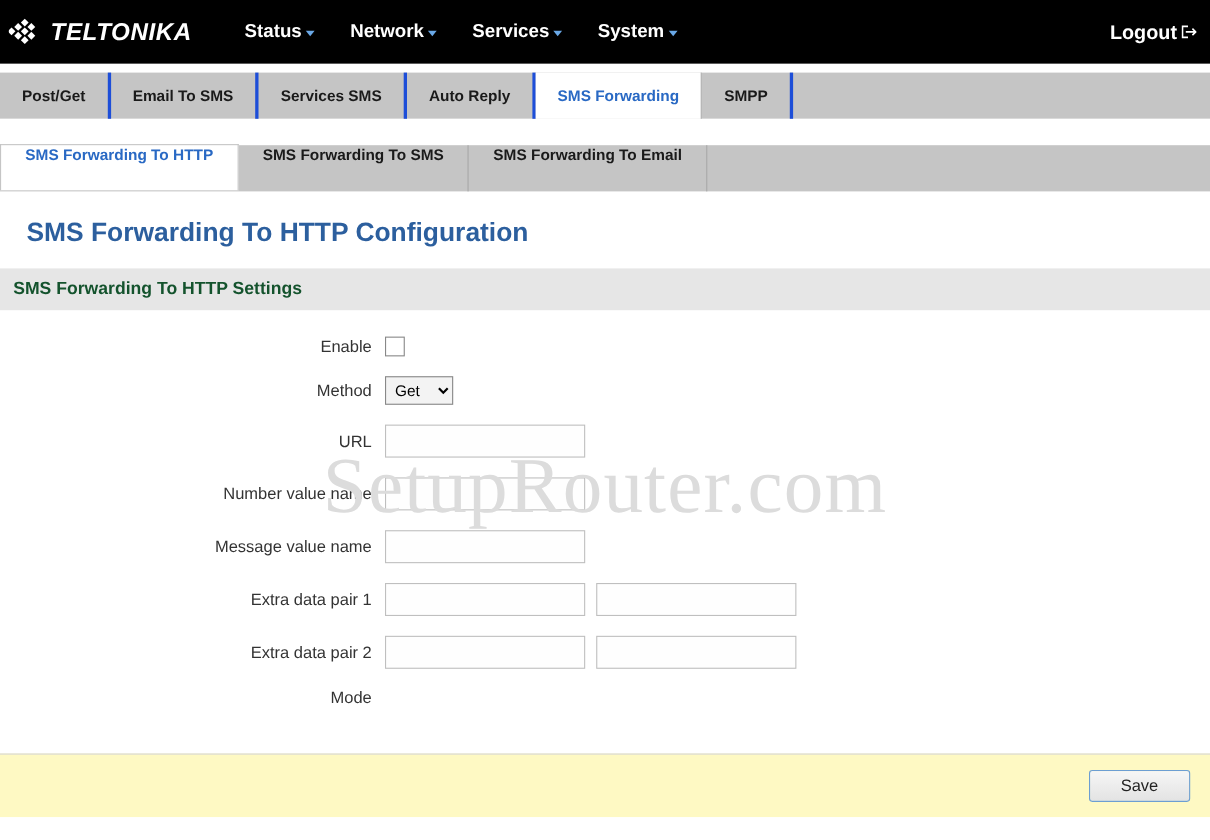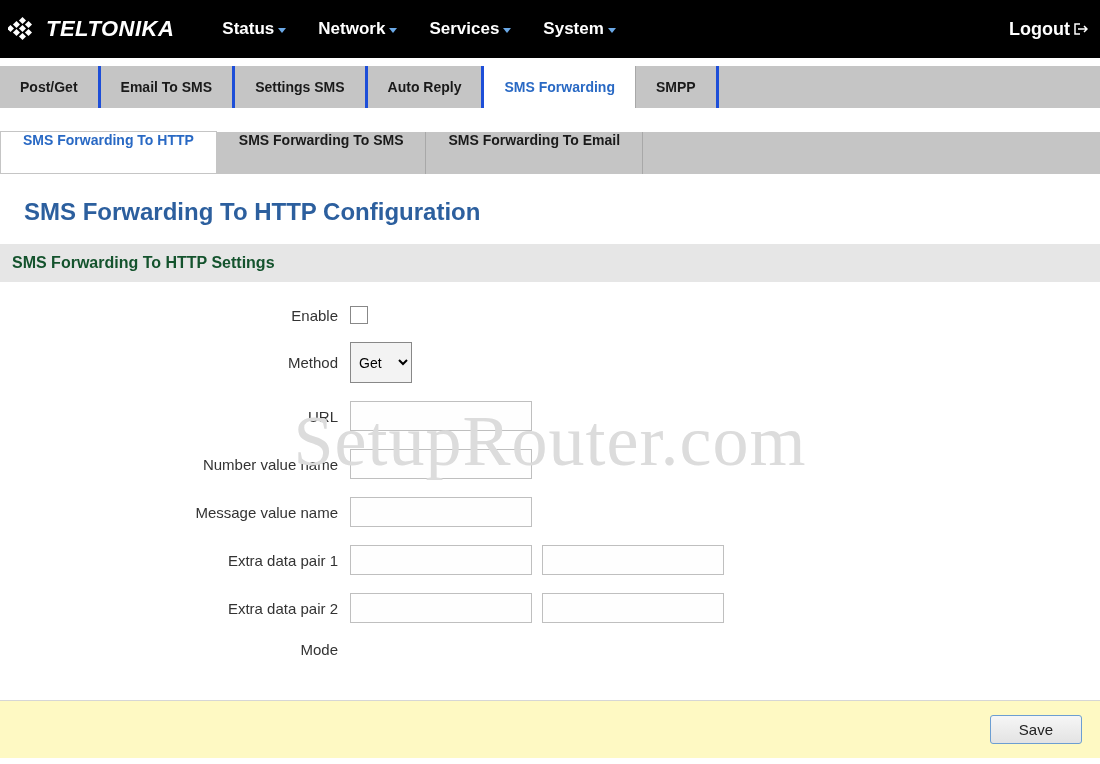--- a/index.html
+++ b/index.html
@@ -33,21 +33,21 @@
 
 
 .section-header { background: #e6e6e6; color: #14532d; font-weight: bold; font-size: 16px; padding: 10px 12px; }
 
 
 .form { padding: 24px 0; }
 .form-row { display: flex; align-items: center; margin-bottom: 18px; }
 .form-label { width: 350px; text-align: right; padding-right: 12px; color: #333; font-size: 15px; }
 .form-control { display: flex; gap: 10px; }
 .checkbox { width: 18px; height: 18px; border: 1px solid #888; background: #fff; cursor: pointer; }
-.select { border: 1px solid #888; background: #f3f3f3; height: 41px; padding: 2px 4px; font-size: 14px; cursor: pointer; }
+.select { border: 1px solid #888; background: #f3f3f3; height: 26px; padding: 2px 4px; font-size: 14px; cursor: pointer; }
 .select.method { width: 62px; }
 .select.mode { width: 168px; }
 .text-input { border: 1px solid #bfbfbf; height: 30px; width: 182px; padding: 4px 6px; font-size: 14px; background: #fefefe; }
 
 
 .footer { background: #fef9c3; border-top: 1px solid #d6d6d6; padding: 14px 18px; display: flex; justify-content: flex-end; }
 .save-btn { background: linear-gradient(#f6f6f6, #e3e3e3); border: 1px solid #6c9ed2; border-radius: 3px; padding: 5px 28px; font-size: 15px; color: #222; cursor: pointer; }
 
 
 .watermark { position: absolute; top: 400px; left: 0; width: 1100px; text-align: center; font-family: Georgia, 'Times New Roman', serif; font-size: 72px; color: #dcdcdc; pointer-events: none; z-index: 5; font-weight: normal; letter-spacing: 1px; }
@@ -100,21 +100,21 @@
 <div class="tab-row-gap"></div>
 
 <div class="primary-tabs">
   <div class="primary-tab">
       <span>Post/Get</span>
     </div>
   <div class="primary-tab">
       <span>Email To SMS</span>
     </div>
   <div class="primary-tab">
-      <span>Settings SMS</span>
+      <span>Services SMS</span>
     </div>
   <div class="primary-tab">
       <span>Auto Reply</span>
     </div>
   <div class="primary-tab active">
       <span>SMS Forwarding</span>
     </div>
   <div class="primary-tab">
       <span>SMPP</span>
     </div>

